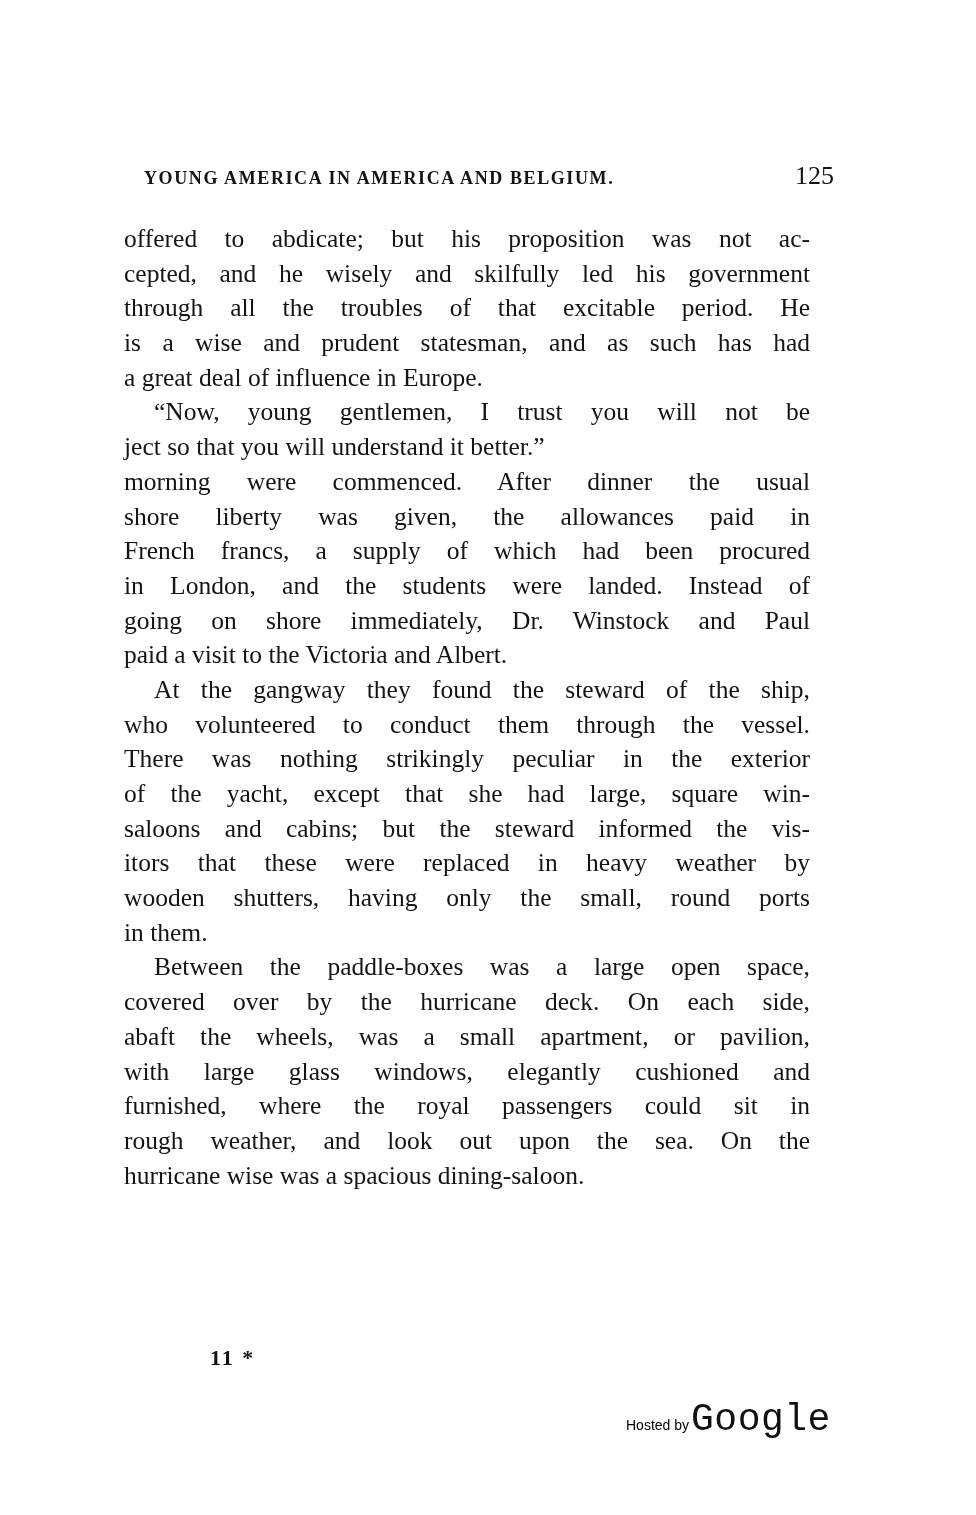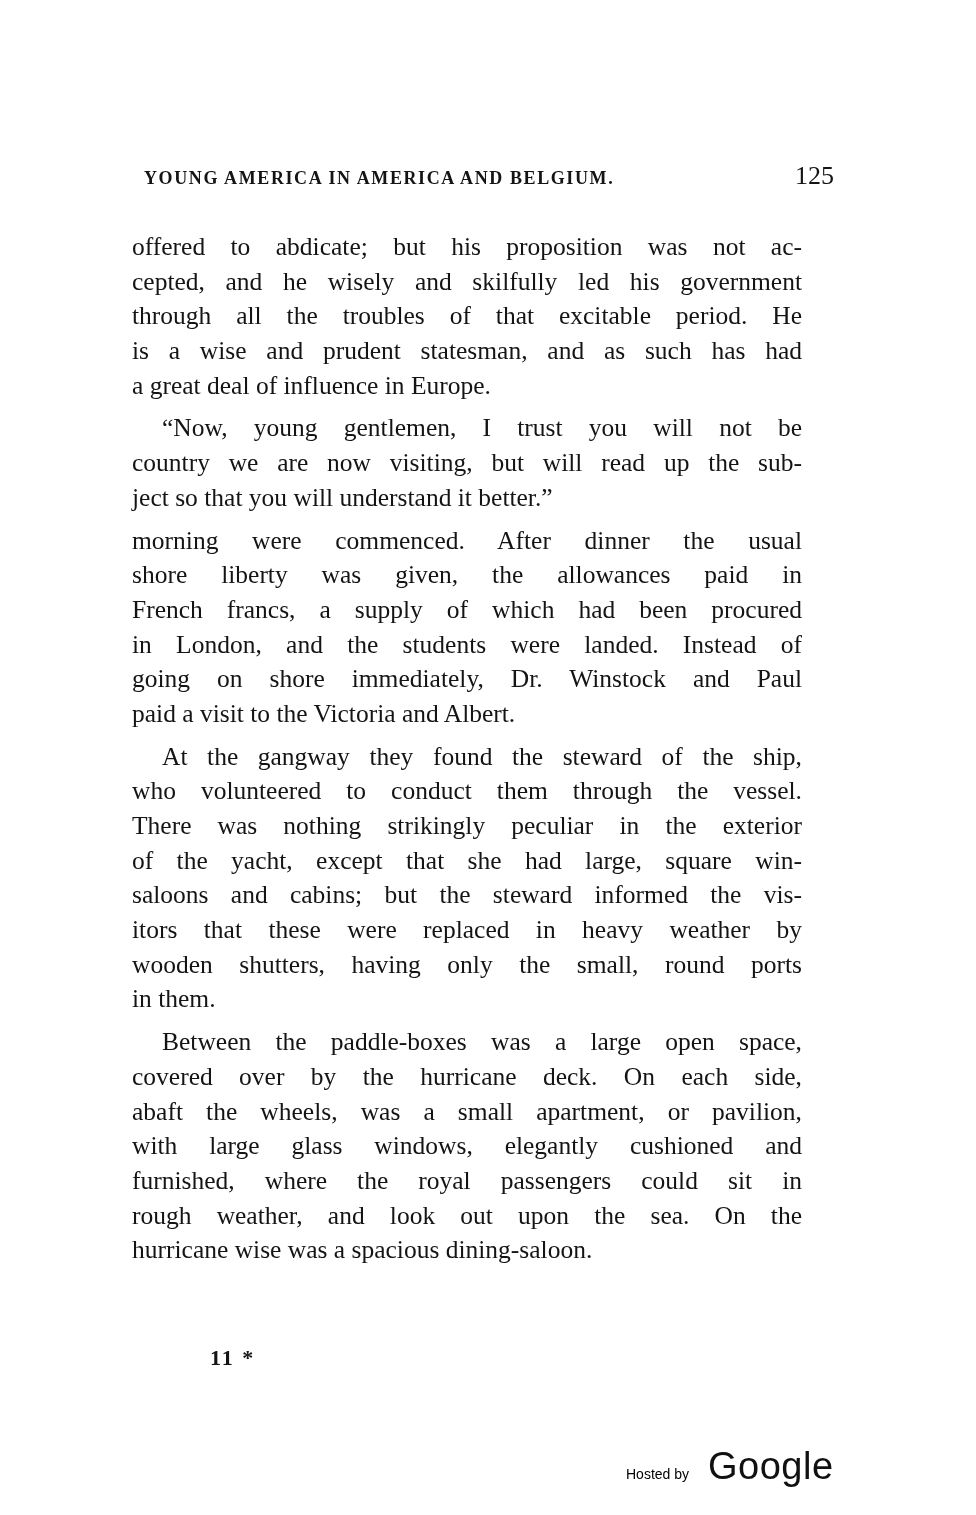--- a/index.html
+++ b/index.html
@@ -45,21 +45,21 @@
       position: absolute;
       top: 222px;
       left: 0;
       width: 686px;
       font-family: "Liberation Serif", "DejaVu Serif", serif;
       font-size: 25.5px;
       line-height: 34.7px;
       text-align: justify;
     }
     .body-text p {
-      margin: 8px;
+      margin: 0;
       text-indent: 0;
     }
     .line {
       display: block;
       text-align: justify;
       text-align-last: justify;
       white-space: nowrap;
       height: 34.7px;
     }
     .line.last {
@@ -74,34 +74,32 @@
       font-weight: bold;
       letter-spacing: 2px;
     }
     .hosted {
       position: absolute;
       top: 1398px;
       left: 626px;
       display: flex;
       align-items: baseline;
       white-space: nowrap;
-      gap: 17px;
     }
     .hosted .small {
       font-family: "Liberation Sans", "DejaVu Sans", sans-serif;
       font-size: 14px;
       color: #000;
       margin-right: 2px;
     }
     .hosted .brand {
-      font-family: Liberation Sans, sans-serif;
+      font-family: Liberation Mono, monospace;
       font-size: 38px;
       color: #111;
       letter-spacing: 0.5px;
-      margin-top: 47px;
     }
   </style>
 </head>
 <body>
 
 <div class="page">
   <div class="running-head">
     <span>YOUNG AMERICA IN AMERICA AND BELGIUM.</span>
     <span class="folio">125</span>
   </div>
@@ -109,21 +107,20 @@
   <div class="body-text" id="body-text">
       <p>
         <span class="line">offered to abdicate; but his proposition was not ac-</span>
         <span class="line">cepted, and he wisely and skilfully led his government</span>
         <span class="line">through all the troubles of that excitable period.  He</span>
         <span class="line">is a wise and prudent statesman, and as such has had</span>
         <span class="line last">a great deal of influence in Europe.</span>
       </p>
       <p>
         <span class="line" style="padding-left: 30px;">“Now, young gentlemen, I trust you will not be</span>
-        <span class="line">country we are now visiting, but will read up the sub-</span>
         <span class="line last">ject so that you will understand it better.”</span>
       </p>
       <p>
         <span class="line">morning were commenced.  After dinner the usual</span>
         <span class="line">shore liberty was given, the allowances paid in</span>
         <span class="line">French francs, a supply of which had been procured</span>
         <span class="line">in London, and the students were landed.  Instead of</span>
         <span class="line">going on shore immediately, Dr. Winstock and Paul</span>
         <span class="line last">paid a visit to the Victoria and Albert.</span>
       </p>

